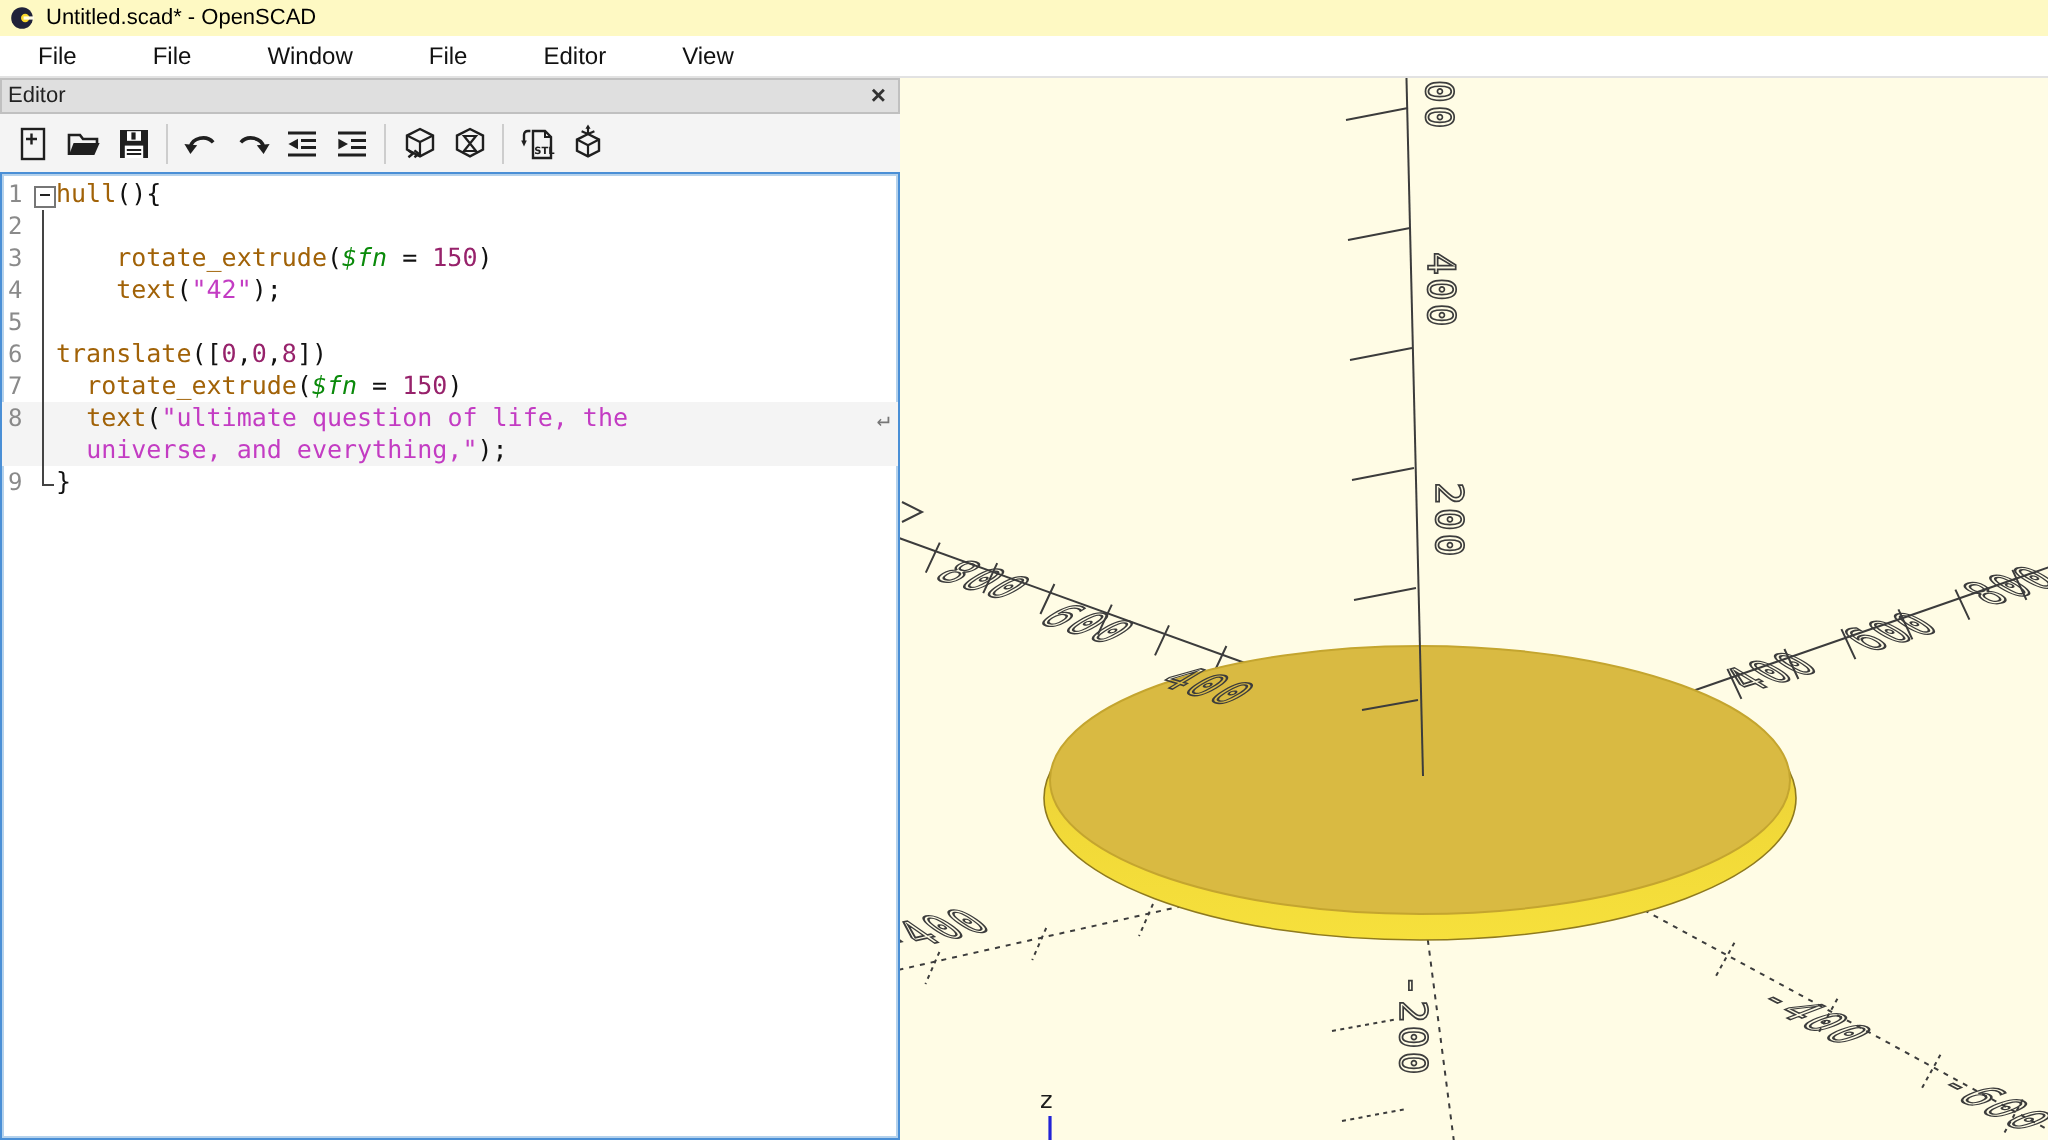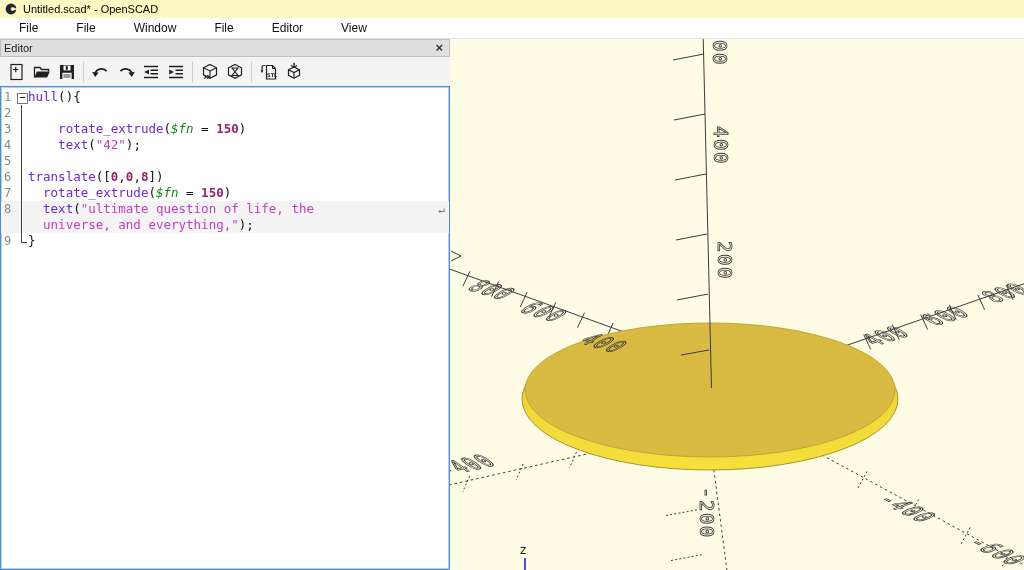--- a/index.html
+++ b/index.html
@@ -35,22 +35,22 @@
   }
   .code-row { display:flex; height:16px; white-space:pre; position:relative; }
   .code-row.hl { background:#f4f4f4; }
   .ln { width:14px; flex:none; color:#8a8a8a; font-size:12px; padding-left:3px; }
   .fold { width:13px; flex:none; position:relative; }
   .fold.start::before { content:''; position:absolute; left:2px; top:3.5px; width:9px; height:9px; border:1px solid #767676; background:#fff; }
   .fold.start::after { content:''; position:absolute; left:4.5px; top:8px; width:5px; height:1px; background:#222; }
   .fold.rail::before { content:''; position:absolute; left:6px; top:0; bottom:0; width:1px; background:#444; }
   .fold.end::before { content:''; position:absolute; left:6px; top:0; height:9px; width:5px; border-left:1px solid #444; border-bottom:1px solid #444; }
   .code-text { flex:1; color:#111; }
-  .tok-kw { color:#6d28d9; }
-  .tok-num { color:#97226b;font-weight:bold; }
+  .tok-kw { color:#a16207; }
+  .tok-num { color:#97226b; }
   .tok-str { color:#c33cc3; }
   .tok-var { color:#0a8a0a;font-style:italic; }
   .tok-op, .tok-pl { color:#111; }
   .wrap-marker { position:absolute; right:4px; top:1px; color:#777; font-size:11px; }
   
   .viewport { flex:1; position:relative; background:#fffce5; overflow:hidden; }
   .viewport svg { position:absolute; left:0; top:0; }
   .axl {
     font-family:"DejaVu Sans Mono", monospace; font-size:19px; letter-spacing:1.5px;
     fill:none; stroke:#3c3c3c; stroke-width:0.85px;

